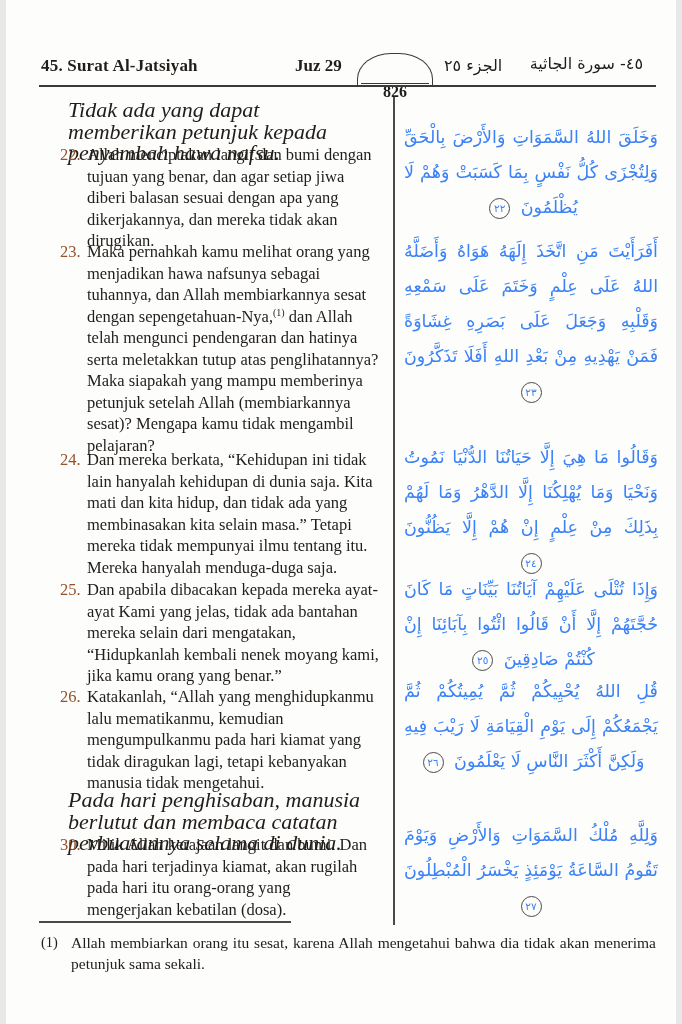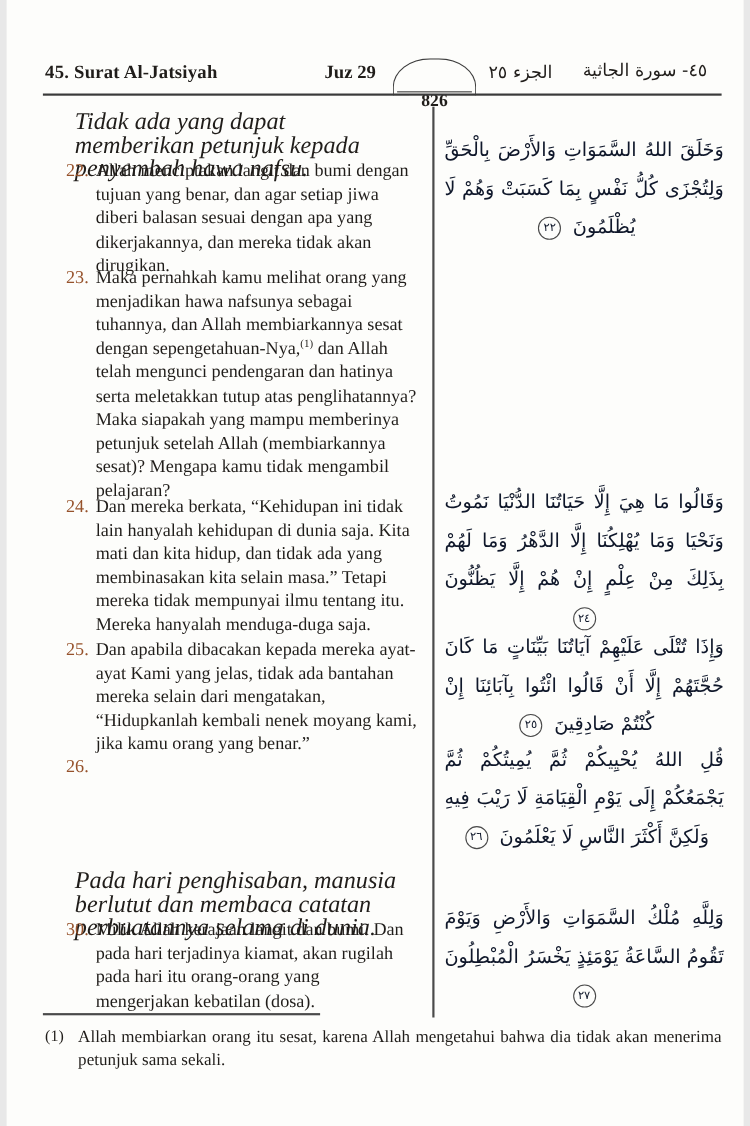--- a/index.html
+++ b/index.html
@@ -47,21 +47,21 @@
     width:46px;min-width:46px;padding-left:19px;box-sizing:border-box;
     font-weight:normal;font-size:16.5px;line-height:21.5px;color:var(--verse-number);
   }
   .vtext{flex:1;margin:0;font-size:16.5px;line-height:21.5px;max-width:292px;}
   .fnref{font-size:10px;line-height:0;vertical-align:super;}
   
   .arabic-block{
     position:absolute;left:398px;width:254px;
     direction:rtl;unicode-bidi:embed;
     font-family:"DejaVu Sans",sans-serif;
-    font-size:17.5px;line-height:35px;color:#0f172a;
+    font-size:17.5px;line-height:35px;color:#3b82f6;
     text-align:justify;text-align-last:center;
   }
   .ayah-mark{
     display:inline-flex;align-items:center;justify-content:center;
     width:19px;height:19px;border:1.2px solid #4a4a4a;border-radius:50%;
     font-size:10.5px;line-height:19px;margin:0 5px;vertical-align:middle;
     text-align:center;text-align-last:center;
   }
   
   .fn-rule{position:absolute;left:33px;top:921px;width:252px;height:1.5px;background:#4a4a4a;}
@@ -102,34 +102,39 @@
     <p class="vtext">Dan mereka berkata, “Kehidupan ini tidak lain hanyalah kehidupan di dunia saja. Kita mati dan kita hidup, dan tidak ada yang membinasakan kita selain masa.” Tetapi mereka tidak mempunyai ilmu tentang itu. Mereka hanyalah menduga-duga saja.</p>
   </div>
 
   <div class="verse-block" style="top:579px">
     <span class="vnum">25.</span>
     <p class="vtext">Dan apabila dibacakan kepada mereka ayat-ayat Kami yang jelas, tidak ada bantahan mereka selain dari mengatakan, “Hidupkanlah kembali nenek moyang kami, jika kamu orang yang benar.”</p>
   </div>
 
   <div class="verse-block" style="top:686px">
     <span class="vnum">26.</span>
+    <p class="vtext">Katakanlah, “Allah yang menghidupkanmu lalu mematikanmu, kemudian mengumpulkanmu pada hari kiamat yang tidak diragukan lagi, tetapi kebanyakan manusia tidak mengetahui.</p>
   </div>
 
   <p class="note" style="top:789px">Pada hari penghisaban, manusia berlutut dan membaca catatan perbuatannya selama di dunia.</p>
 
   <div class="verse-block" style="top:834px">
     <span class="vnum">30.</span>
     <p class="vtext">Milik Allah kerajaan langit dan bumi. Dan pada hari terjadinya kiamat, akan rugilah pada hari itu orang-orang yang mengerjakan kebatilan (dosa).</p>
   </div>
 
   <div class="arabic-block" style="top:120px">
     <span>وَخَلَقَ اللهُ السَّمَوَاتِ وَالأَرْضَ بِالْحَقِّ وَلِتُجْزَى كُلُّ نَفْسٍ بِمَا كَسَبَتْ وَهُمْ لَا يُظْلَمُونَ</span>
     <span class="ayah-mark">٢٢</span>
   </div>
 
+  <div class="arabic-block" style="top:234px">
+    <span>أَفَرَأَيْتَ مَنِ اتَّخَذَ إِلَهَهُ هَوَاهُ وَأَضَلَّهُ اللهُ عَلَى عِلْمٍ وَخَتَمَ عَلَى سَمْعِهِ وَقَلْبِهِ وَجَعَلَ عَلَى بَصَرِهِ غِشَاوَةً فَمَنْ يَهْدِيهِ مِنْ بَعْدِ اللهِ أَفَلَا تَذَكَّرُونَ</span>
+    <span class="ayah-mark">٢٣</span>
+  </div>
 
   <div class="arabic-block" style="top:440px">
     <span>وَقَالُوا مَا هِيَ إِلَّا حَيَاتُنَا الدُّنْيَا نَمُوتُ وَنَحْيَا وَمَا يُهْلِكُنَا إِلَّا الدَّهْرُ وَمَا لَهُمْ بِذَلِكَ مِنْ عِلْمٍ إِنْ هُمْ إِلَّا يَظُنُّونَ</span>
     <span class="ayah-mark">٢٤</span>
   </div>
 
   <div class="arabic-block" style="top:572px">
     <span>وَإِذَا تُتْلَى عَلَيْهِمْ آيَاتُنَا بَيِّنَاتٍ مَا كَانَ حُجَّتَهُمْ إِلَّا أَنْ قَالُوا ائْتُوا بِآبَائِنَا إِنْ كُنْتُمْ صَادِقِينَ</span>
     <span class="ayah-mark">٢٥</span>
   </div>

